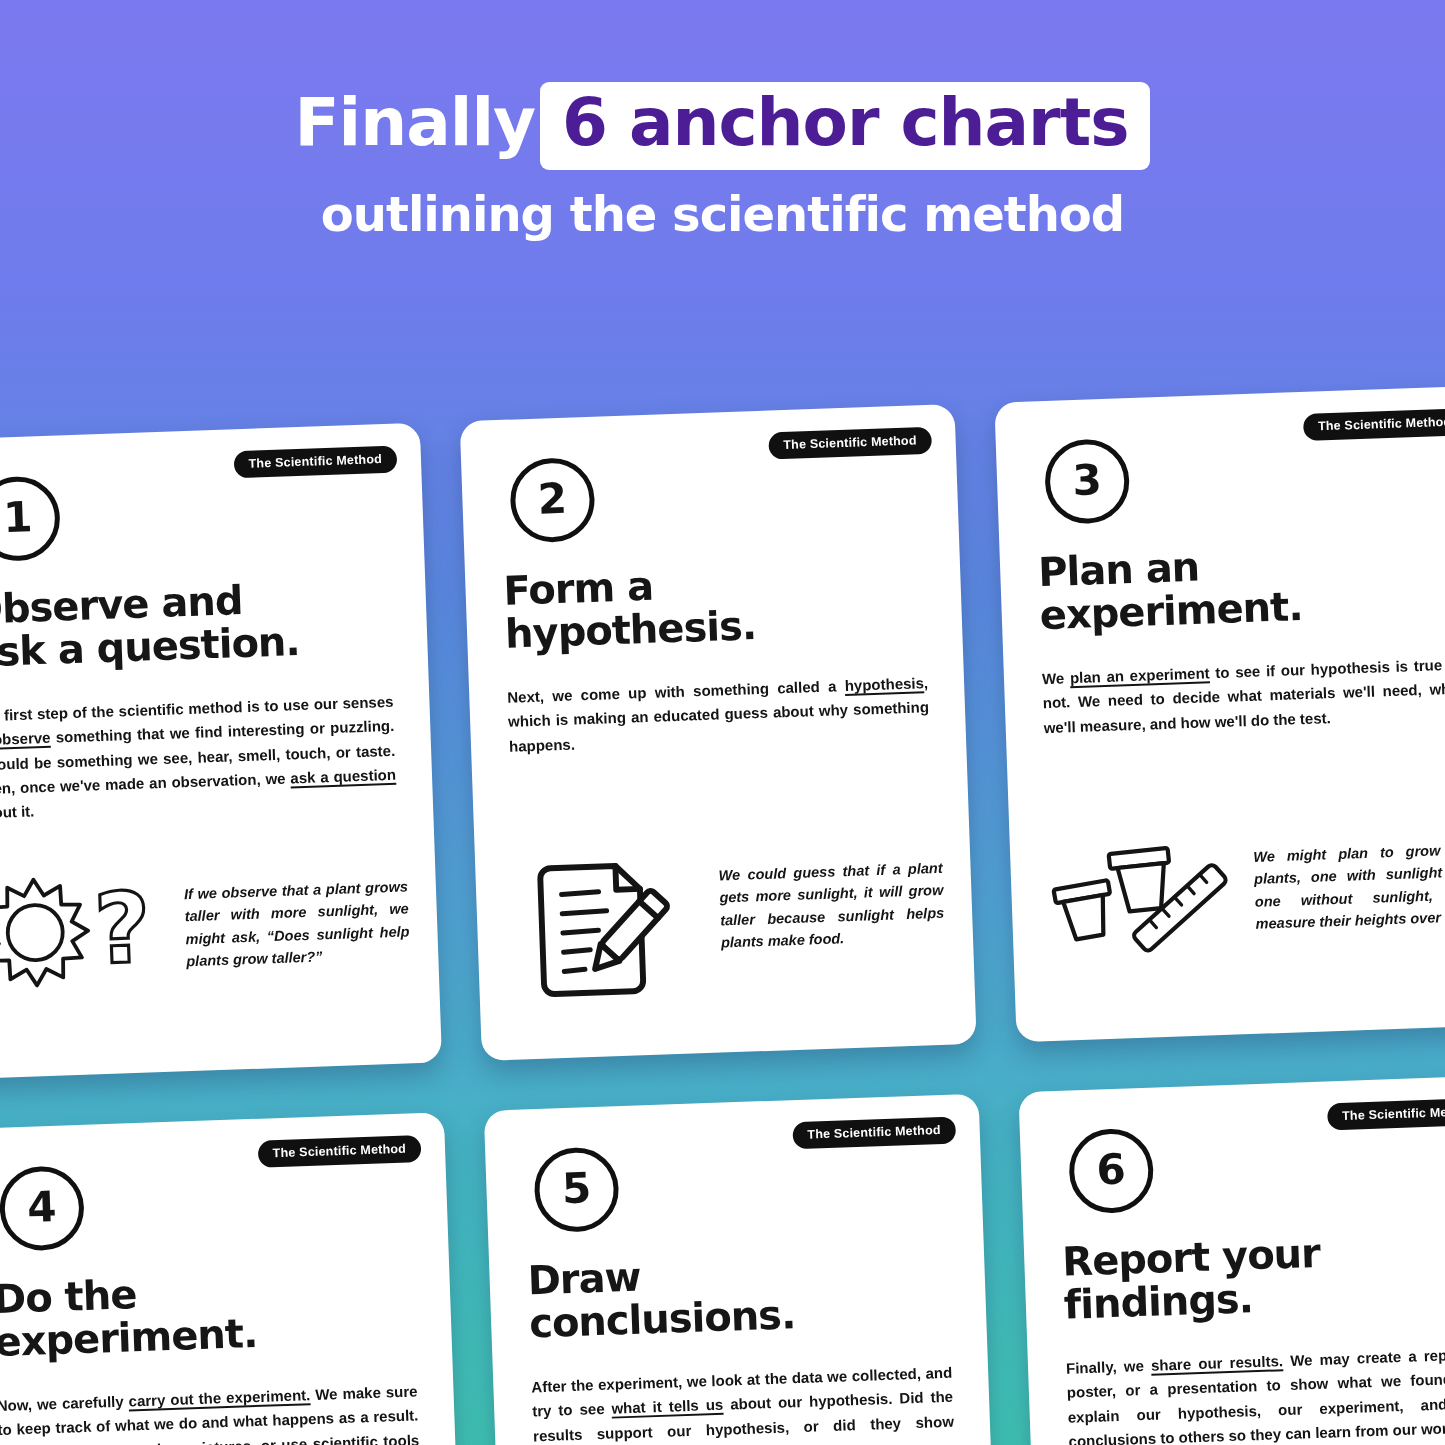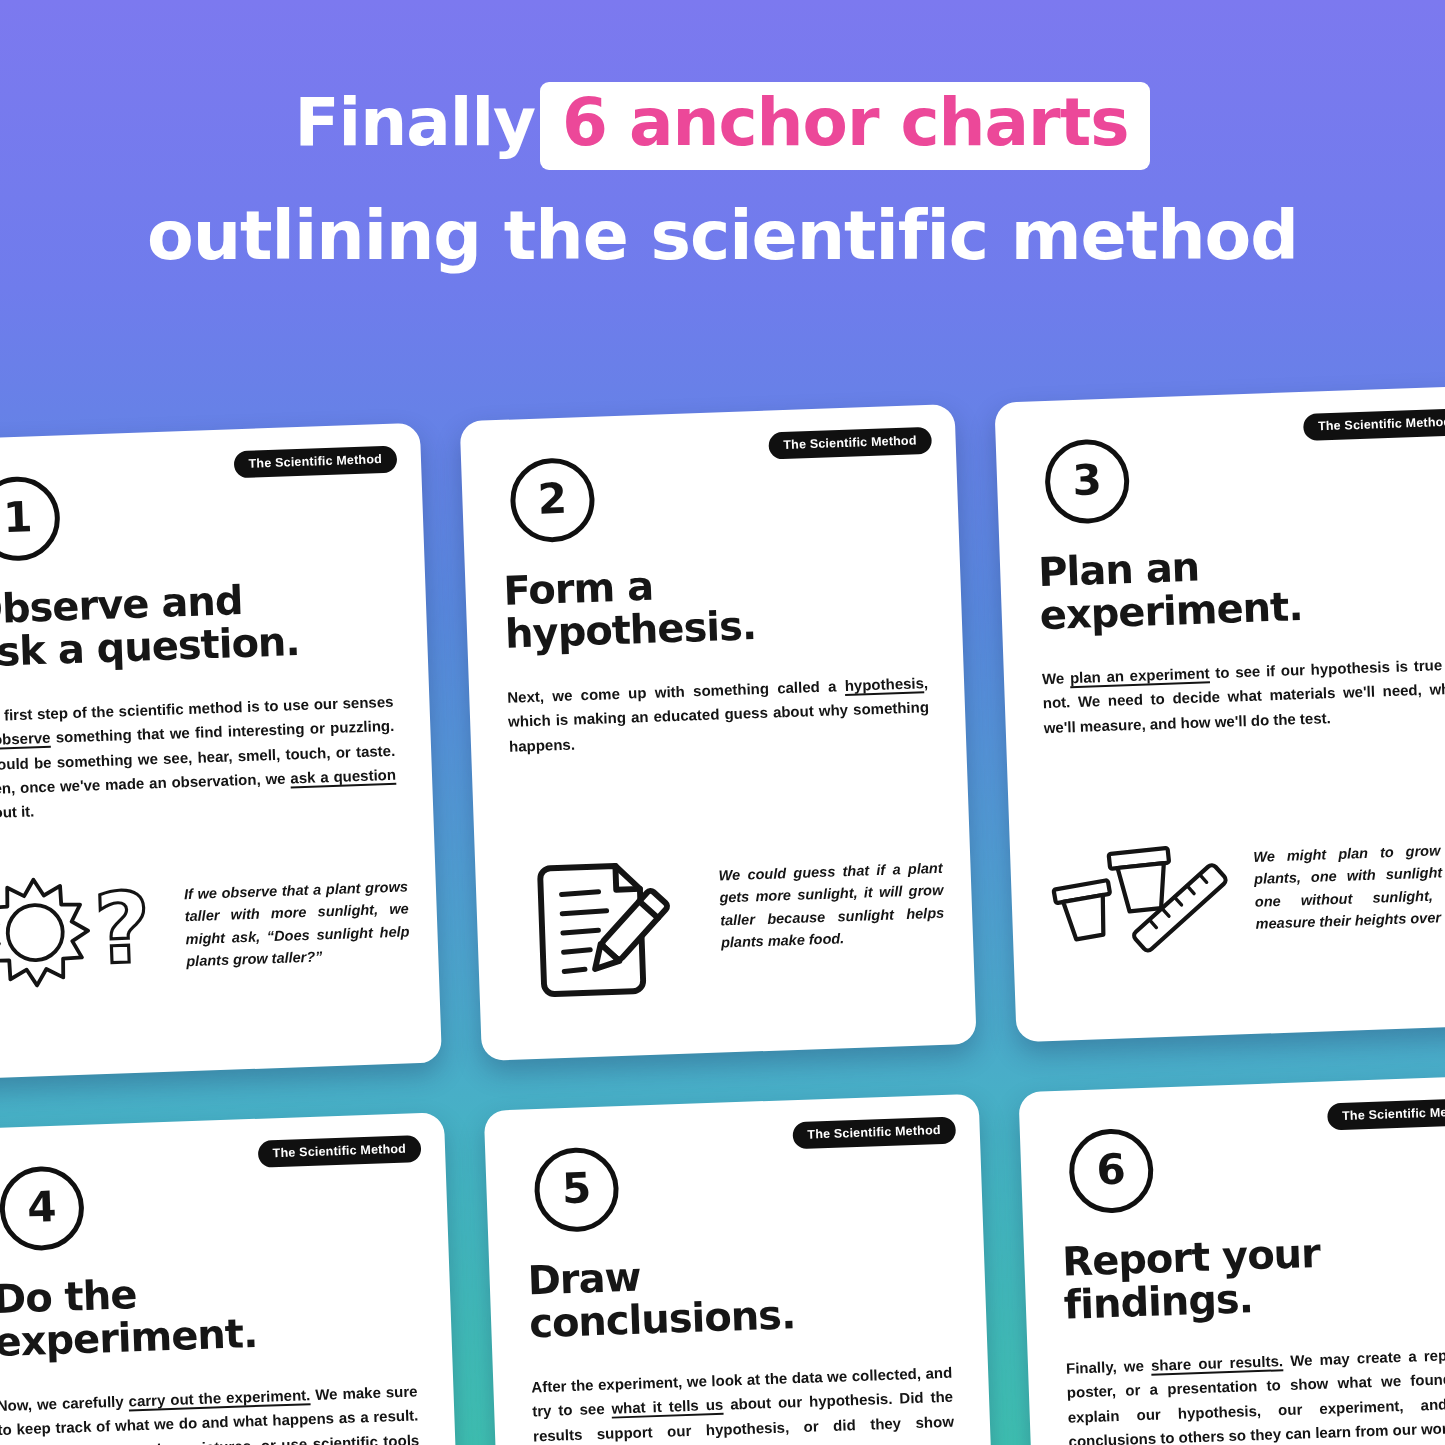--- a/index.html
+++ b/index.html
@@ -24,26 +24,26 @@
     font-family: "DejaVu Sans", sans-serif;
     font-weight: 800;
     color: #ffffff;
     letter-spacing: -1px;
     line-height: 1.0;
   }
   .h-line1 { font-size: 66px; }
   .h-line1 .hl {
     display: inline-block;
     background: #ffffff;
-    color: #ec4899;
+    color: #4c1d95;
     border-radius: 9px;
     padding: 8px 22px 14px 22px;
     margin-left: 5px;
   }
-  .h-line2 { font-size: 68px; margin-top: 32px; }
+  .h-line2 { font-size: 48px; margin-top: 20px; }
 
   
   .grid {
     position: absolute;
     left: -75px; top: 440px;
     width: 1565px;
     transform: rotate(-2deg);
     transform-origin: 0 0;
     display: grid;
     grid-template-columns: repeat(3, 495px);

